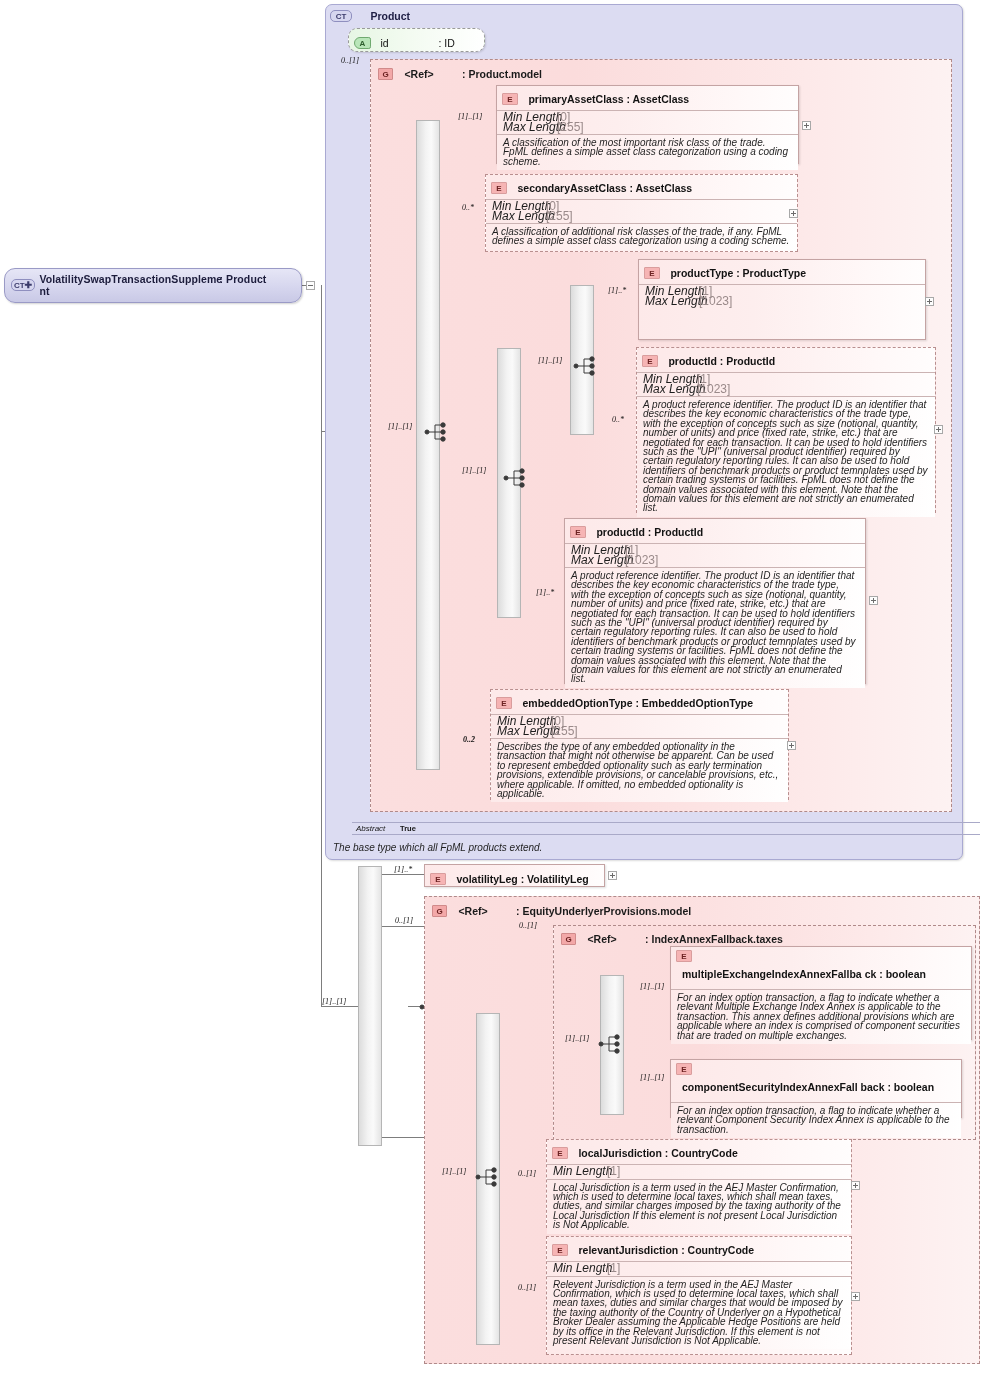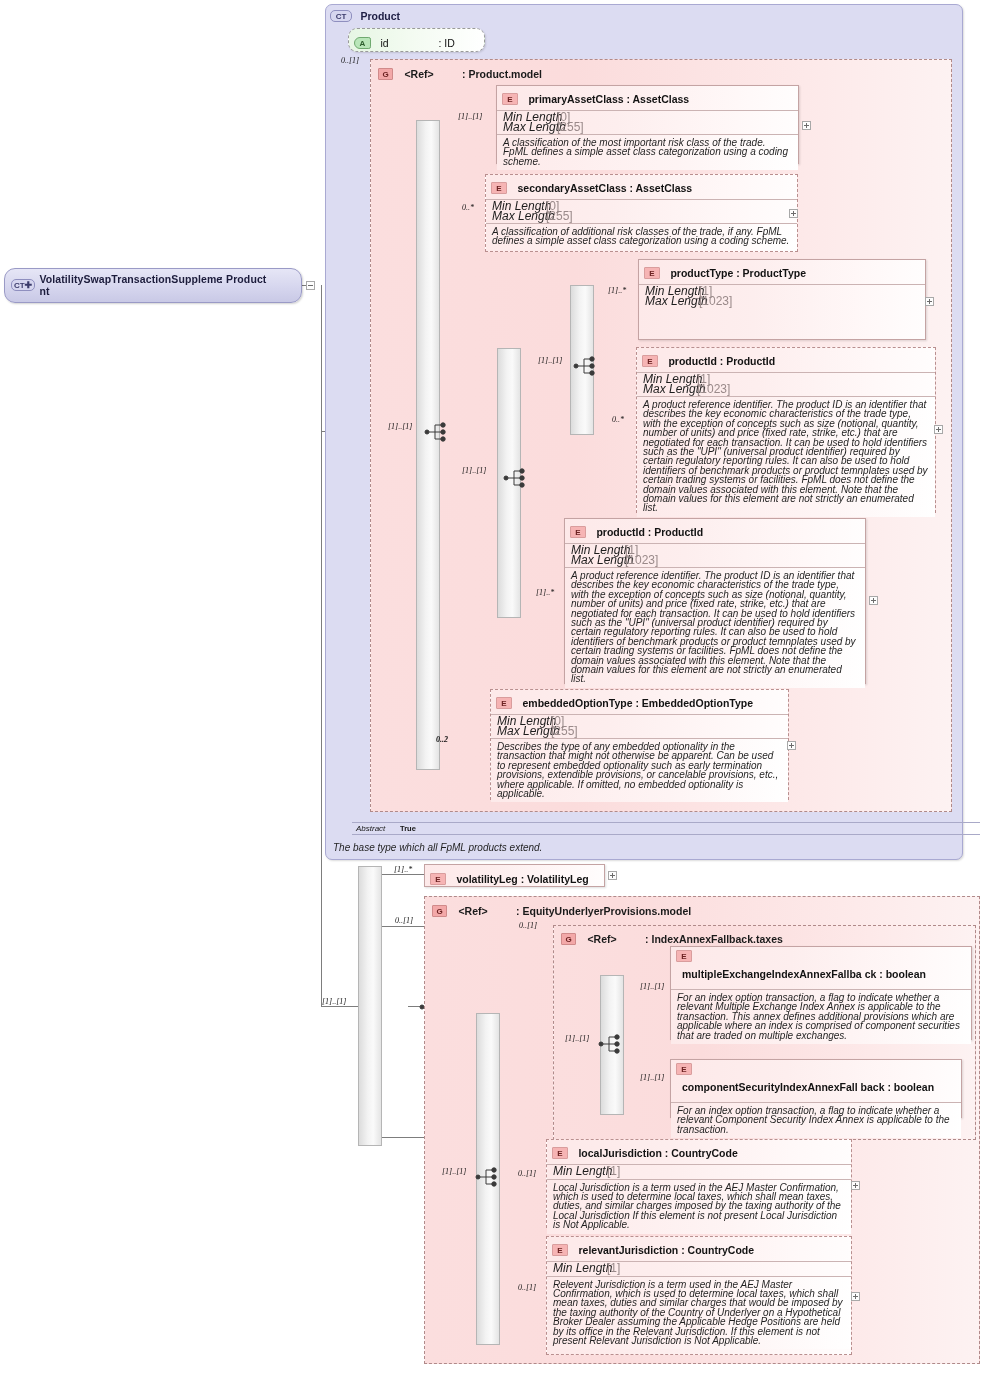--- a/index.html
+++ b/index.html
@@ -193,21 +193,21 @@
 
   <div class="ct-node abs" style="left:4px; top:268px; width:298px; height:35px;">
     <span class="badge badge-ct">CT<span style="font-size:9px;">✚</span></span>
     <span class="nm" style="display:inline-block;width:180px;vertical-align:middle;line-height:12px;">VolatilitySwapTransactionSuppleme nt</span><span class="nm" style="vertical-align:top;">: Product</span>
   </div>
   <div class="plus-box minus-box" style="left:306px; top:281px;"></div>
 
   <div class="ct-box abs" style="left:325px; top:4px; width:638px; height:856px;"></div>
   <div class="abs" style="left:330px; top:6px;">
     <span class="badge badge-ct" style="width:22px;">CT</span>
-    <span class="ct-box-title" style="margin-left:4px;">Product</span>
+    <span class="ct-box-title" style="margin-left:14px;">Product</span>
   </div>
 
   <div class="abs-row" style="left:329px; top:822px; width:628px;margin-left:23px;">
     <span class="k">Abstract</span><span class="v">True</span>
   </div>
   <div class="abs-doc" style="left:329px; top:840px; width:628px;">The base type which all FpML products extend.</div>
 
   <div class="attr-node abs" style="left:348px; top:28px; width:137px; height:24px;">
     <div style="padding:4px 4px 0 5px;border-radius:7px;">
       <span class="badge badge-a">A</span>
@@ -339,21 +339,21 @@
       <span class="badge badge-e">E</span>
       <span class="nm" style="margin-left:6px;">embeddedOptionType : EmbeddedOptionType</span>
     </div>
     <div class="el-facets">
       <div class="facet-row"><span class="fk">Min Length</span><span class="fv">[0]</span></div>
       <div class="facet-row"><span class="fk">Max Length</span><span class="fv">[255]</span></div>
     </div>
     <div class="el-doc">Describes the type of any embedded optionality in the transaction that might not otherwise be apparent. Can be used to represent embedded optionality such as early termination provisions, extendible provisions, or cancelable provisions, etc., where applicable. If omitted, no embedded optionality is applicable.</div>
   </div>
   <div class="plus-box" style="left:787px; top:741px;"></div>
-  <div class="card" style="left:436px; top:735px;font-weight:bold;">0..2</div>
+  <div class="card" style="left:463px; top:735px;font-weight:bold;">0..2</div>
 
   <div class="seqbar" style="left:358px; top:866px; width:24px; height:280px;"></div>
   <div class="compositor" style="left:419px; top:996px;">
     <svg width="26" height="22" xmlns="http://www.w3.org/2000/svg">
       <g fill="#3a3a3a" stroke="#3a3a3a" stroke-width="1">
         <circle cx="3" cy="11" r="2"></circle>
         <path d="M5,11 L11,11 M11,4 L11,18 M11,4 L17,4 M11,11 L17,11 M11,18 L17,18" fill="none"></path>
         <circle cx="19" cy="4" r="2.2"></circle>
           <circle cx="19" cy="11" r="2.2"></circle>
           <circle cx="19" cy="18" r="2.2"></circle>

